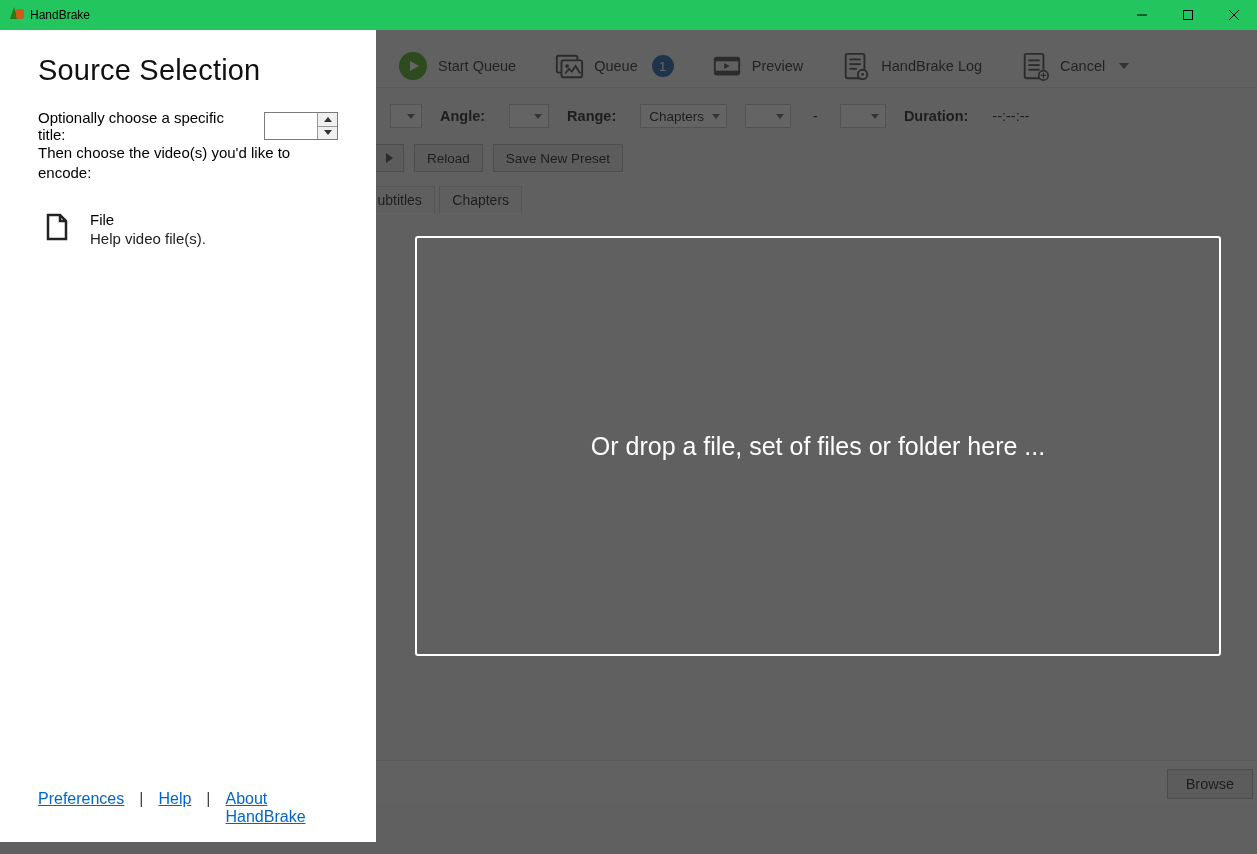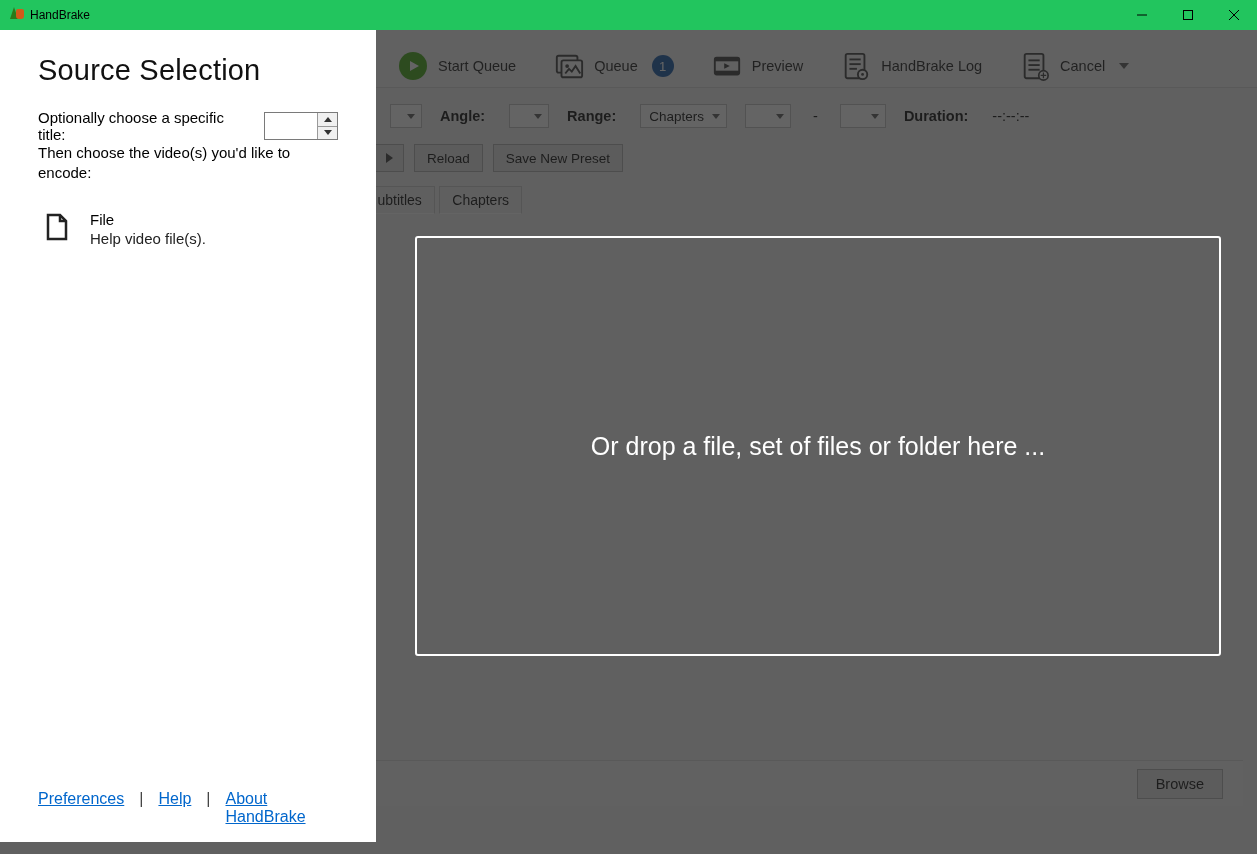--- a/index.html
+++ b/index.html
@@ -36,21 +36,21 @@
   .dash { margin:0 4px; }
 
   .preset-row { padding:0 20px 14px; display:flex; align-items:center; gap:10px; }
   .sqbtn { border:1px solid #adadad; background:#e1e1e1; height:28px; display:flex; align-items:center; padding:0 12px; font-size:13.5px; }
   .sqbtn.small { width:30px; padding:0; justify-content:center; }
   .sqbtn.small::before { content:"";width:0;height:0;border-left:7px solid #333;border-top:5px solid transparent;border-bottom:5px solid transparent; }
 
   .tabs-row { padding:0 20px; }
   .tab { display:inline-flex; align-items:center; height:28px; padding:0 12px; font-size:14px; border:1px solid #c8c8c8; background:#eee; border-bottom:1px solid #fff; }
 
-  .footer-row { position:absolute; left:0; right:14px; bottom:48px; height:46px; background:#f2f2f2; border-top:1px solid #d8d8d8; display:flex; align-items:center; justify-content:flex-end; padding:0 20px; gap:10px; }
+  .footer-row { position:absolute; left:0; right:0; bottom:48px; height:46px; background:#f2f2f2; border-top:1px solid #d8d8d8; display:flex; align-items:center; justify-content:flex-end; padding:0 4px; gap:10px; }
   .browse-btn { border:1px solid #adadad; background:#e1e1e1; height:30px; padding:0 18px; font-size:14.5px; display:flex; align-items:center; }
 
   .status-row { position:absolute; left:0; right:0; bottom:0; height:48px; display:flex; align-items:center; justify-content:flex-end; padding:0 20px; gap:8px; font-size:15px; }
   .status-row .lbl { font-weight:600; }
   .status-combo { display:flex; align-items:center; gap:3px; }
   .status-combo .caret-down { border-top-color:#333; }
 
   
   .source-panel { position:absolute; left:0; top:30px; width:376px; bottom:12px; background:#fff; z-index:10; padding:24px 38px 0; display:flex; flex-direction:column; }
   .sp-title { font-size:29px; font-weight:400; color:#111; letter-spacing:.2px; margin-bottom:22px; }

